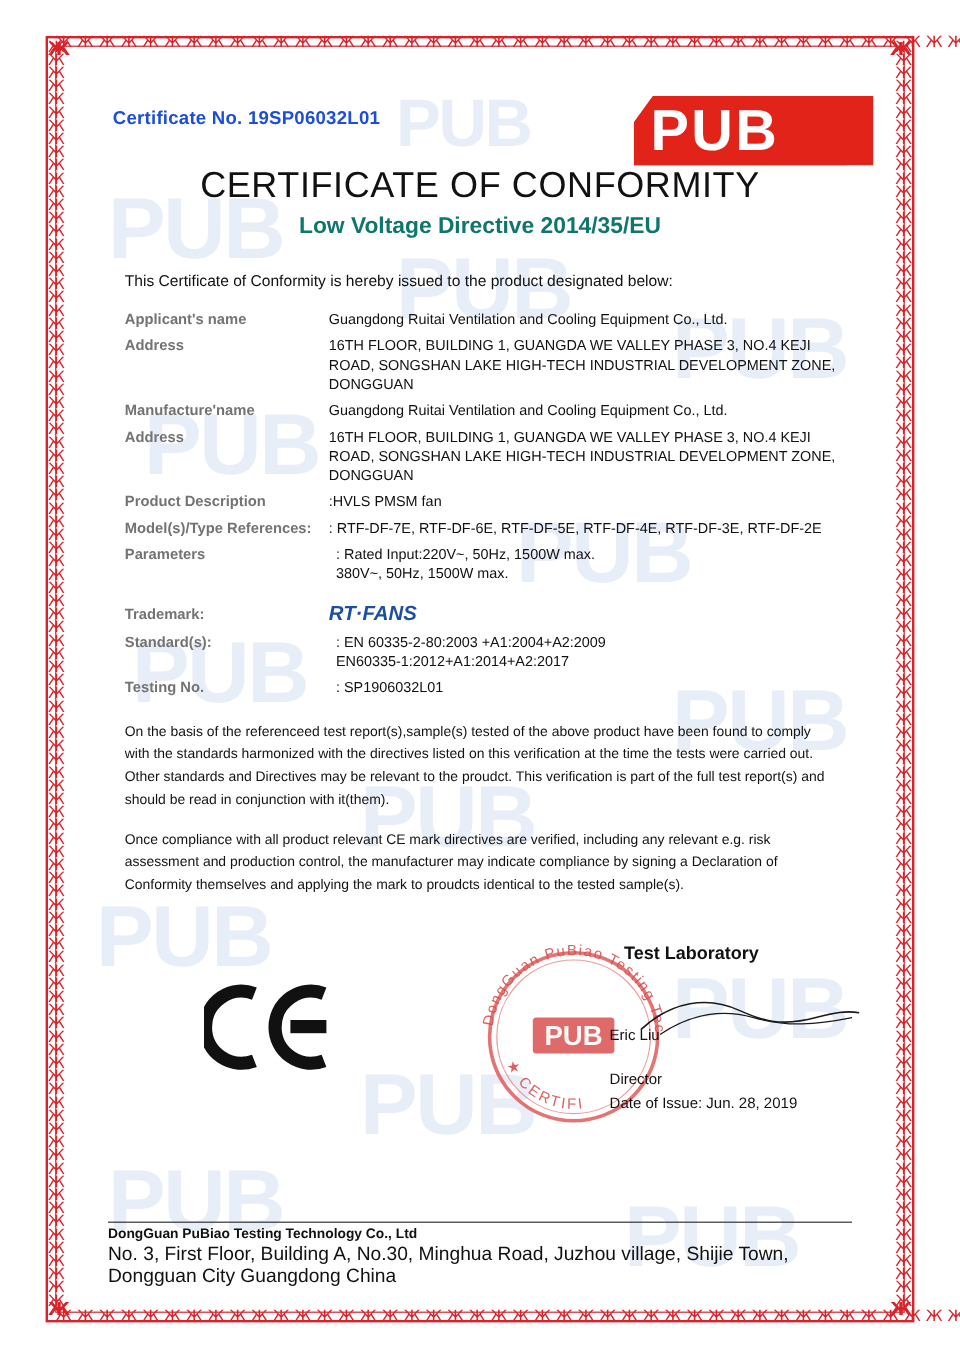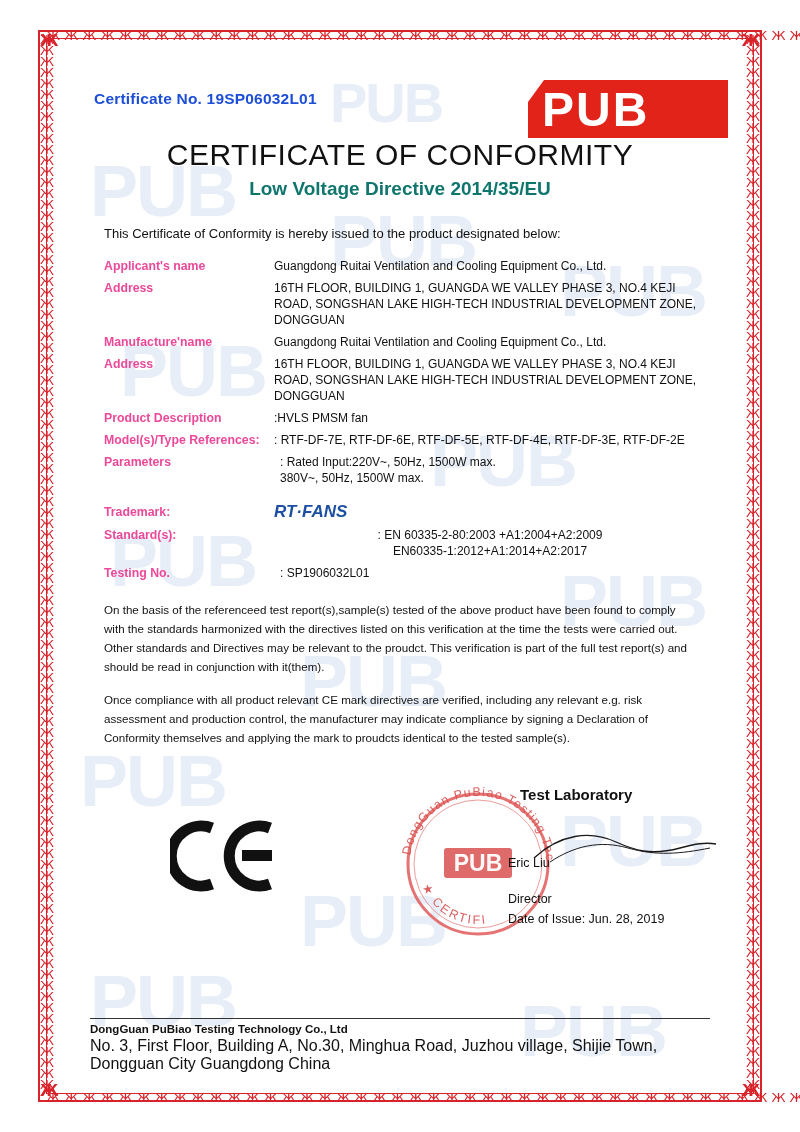--- a/index.html
+++ b/index.html
@@ -160,21 +160,21 @@
   }
   table.fields td {
     vertical-align: top;
     padding: 3px 0 3px 0;
     line-height: 16px;
   }
   table.fields td.label {
     width: 170px;
     font-weight: bold;
     font-size: 12.3px;
-    color: #ec4899;
+    color: #737373;
     white-space: nowrap;
   }
   table.fields td.value {
     color: #111;
     font-size: 12px;
   }
   .spacer-row td { height: 6px; padding: 0; }
 
   
   .rtfans {
@@ -540,21 +540,21 @@
             <td colspan="2"></td>
           </tr>
       <tr>
         <td class="label">Trademark:</td>
         <td class="value">
           <span class="rtfans">RT·FANS</span>
         </td>
       </tr>
       <tr>
         <td class="label">Standard(s):</td>
-        <td class="value" style="white-space: pre-line; padding-left:6px;text-align:center;">: EN 60335-2-80:2003 +A1:2004+A2:2009
+        <td class="value" style="white-space: pre-line; padding-left:6px;">: EN 60335-2-80:2003 +A1:2004+A2:2009
 EN60335-1:2012+A1:2014+A2:2017</td>
       </tr>
       <tr>
         <td class="label">Testing No.</td>
         <td class="value" style="padding-left:6px;">: SP1906032L01</td>
       </tr>
     </tbody>
       </table>
 
     <div class="para">On the basis of the referenceed test report(s),sample(s) tested of the above product have been found to comply with the standards harmonized with the directives listed on this verification at the time the tests were carried out. Other standards and Directives may be relevant to the proudct. This verification is part of the full test report(s) and should be read in conjunction with it(them).</div>

